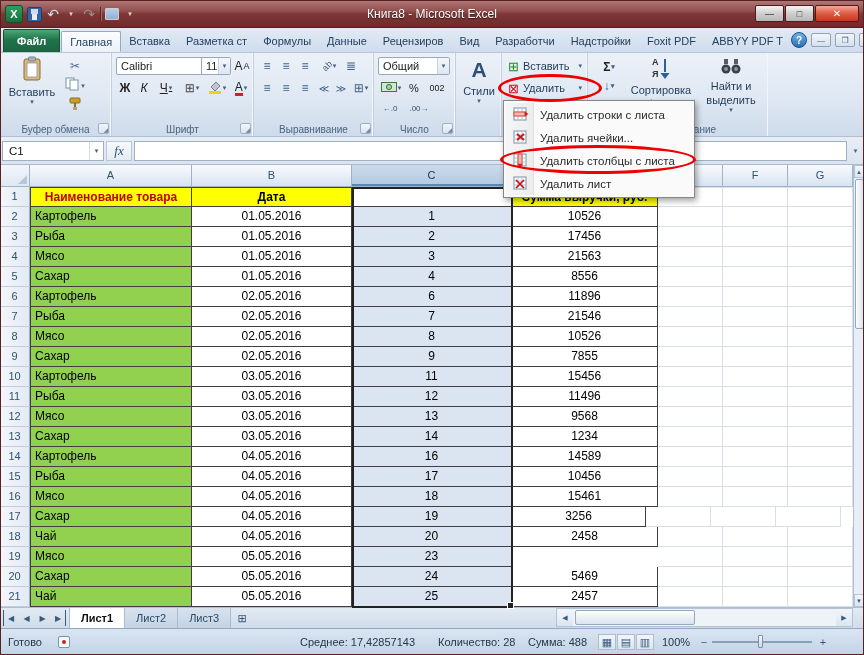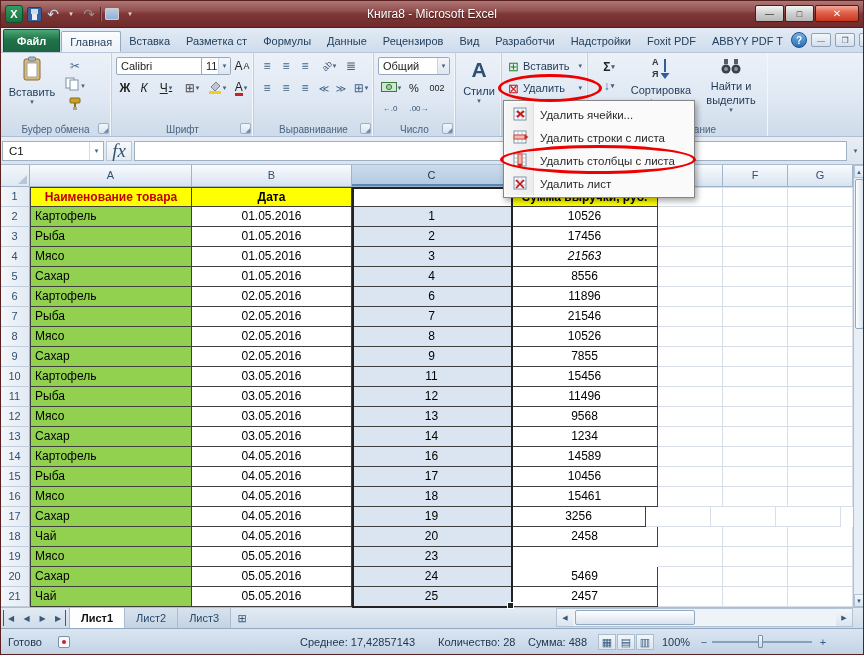--- a/index.html
+++ b/index.html
@@ -64,21 +64,21 @@
 .medbtn .caret{margin-left:auto}
 .alico{font-size:12px;color:#3f5f85;line-height:12px}
 
 .fbar{position:absolute;left:0;top:137px;width:100%;height:28px;display:flex;align-items:center;gap:2px;padding:0 2px;
  background:linear-gradient(#e9eef6,#dbe4ee);border-bottom:1px solid #a9bcd2}
 .namebox{width:102px;height:20px;background:#fff;border:1px solid #9fb0c2;display:flex;align-items:center;
  padding-left:6px;font-size:11.5px;color:#111}
 .nb-arr{margin-left:auto;width:14px;align-self:stretch;display:flex;align-items:center;justify-content:center;
  font-size:7px;color:#446180;border-left:1px solid #d2dce7}
 .fxbtn{width:26px;height:20px;display:flex;align-items:center;justify-content:center;border:1px solid #b9c7d6;
- background:linear-gradient(#f7fafc,#e4ebf3);font-family:"Liberation Serif",serif;font-style:italic;font-size:19px;color:#33506e}
+ background:linear-gradient(#f7fafc,#e4ebf3);font-family:"Liberation Serif",serif;font-style:italic;font-size:13px;color:#33506e}
 .finput{flex:1;height:20px;background:#fff;border:1px solid #9fb0c2}
 .fexp{width:13px;text-align:center;font-size:7px;color:#446180}
 
 .colhdrs{position:absolute;left:0;top:165px;height:22px;display:flex}
 .corner{height:22px;position:relative;background:linear-gradient(#f2f6fa,#dfe8f2);
  border-right:1px solid #9fb4cb;border-bottom:1px solid #9fb4cb}
 .corner::after{content:"";position:absolute;right:2px;bottom:2px;border-left:9px solid transparent;border-bottom:9px solid #b9c6d6}
 .chcell{height:22px;line-height:21px;text-align:center;font-size:11px;color:#31506f;
  background:linear-gradient(#f9fbfd,#e7eef7 55%,#d8e3f0);border-right:1px solid #9fb4cb;border-bottom:1px solid #9fb4cb}
 .chcell.selch{background:linear-gradient(#cbdbec,#b3c9e0);color:#17324f;box-shadow:inset 0 -2px 0 #5a87b8}
@@ -447,21 +447,21 @@
         <div class="cell cd" style="width: 146px;">17456</div>
         <div class="cell ce" style="width: 65px;"></div>
         <div class="cell ce" style="width: 65px;"></div>
         <div class="cell ce" style="width: 65px;"></div>
       </div>
       <div class="grow">
         <div class="rn" style="width: 30px;">4</div>
         <div class="cell ca" style="width: 162px;">Мясо</div>
         <div class="cell cb" style="width: 160px;">01.05.2016</div>
         <div class="cell cc" style="width: 160px;">3</div>
-        <div class="cell cd" style="width: 146px; font-style: italic;">21563</div>
+        <div class="cell cd" style="width: 146px;">21563</div>
         <div class="cell ce" style="width: 65px;"></div>
         <div class="cell ce" style="width: 65px;"></div>
         <div class="cell ce" style="width: 65px;"></div>
       </div>
       <div class="grow">
         <div class="rn" style="width: 30px;">5</div>
         <div class="cell ca" style="width: 162px;">Сахар</div>
         <div class="cell cb" style="width: 160px;">01.05.2016</div>
         <div class="cell cc" style="width: 160px;">4</div>
         <div class="cell cd" style="width: 146px;">8556</div>
@@ -677,32 +677,32 @@
     <span class="zoomtrack"></span>
     <span class="zoomthumb"></span>
     <span class="zbtn" style="left:816px">+</span>
   </div>
 
   <div class="menu">
       <div class="mi">
         <span class="mic"><svg width="16" height="16" viewBox="0 0 16 16">
             <rect x="1" y="2" width="12" height="12" fill="#fff" stroke="#7a92aa"></rect>
             <path d="M1 6h12M1 10h12M5 2v12M9 2v12" stroke="#b3c2d1" fill="none"></path>
-            <path d="M4 5l7 6M11 5l-7 6" stroke="#cc1111" stroke-width="1.7"></path>
+            <rect x="1" y="6" width="12" height="4" fill="#f3b8b0" stroke="#cc5544"></rect>
+            <path d="M15.5 8l-4-2.6v5.2z" fill="#cc2222"></path>
           </svg></span>
-        <span>Удалить ячейки...</span>
+        <span>Удалить строки с листа</span>
       </div>
       <div class="mi">
         <span class="mic"><svg width="16" height="16" viewBox="0 0 16 16">
             <rect x="1" y="2" width="12" height="12" fill="#fff" stroke="#7a92aa"></rect>
             <path d="M1 6h12M1 10h12M5 2v12M9 2v12" stroke="#b3c2d1" fill="none"></path>
-            <rect x="1" y="6" width="12" height="4" fill="#f3b8b0" stroke="#cc5544"></rect>
-            <path d="M15.5 8l-4-2.6v5.2z" fill="#cc2222"></path>
+            <path d="M4 5l7 6M11 5l-7 6" stroke="#cc1111" stroke-width="1.7"></path>
           </svg></span>
-        <span>Удалить строки с листа</span>
+        <span>Удалить ячейки...</span>
       </div>
       <div class="mi">
         <span class="mic"><svg width="16" height="16" viewBox="0 0 16 16">
             <rect x="1" y="2" width="12" height="12" fill="#fff" stroke="#7a92aa"></rect>
             <path d="M1 6h12M1 10h12M5 2v12M9 2v12" stroke="#b3c2d1" fill="none"></path>
             <rect x="5" y="2" width="4" height="12" fill="#f3b8b0" stroke="#cc5544"></rect>
             <path d="M7 15.8l-2.6-4h5.2z" fill="#cc2222"></path>
           </svg></span>
         <span>Удалить столбцы с листа</span>
       </div>

